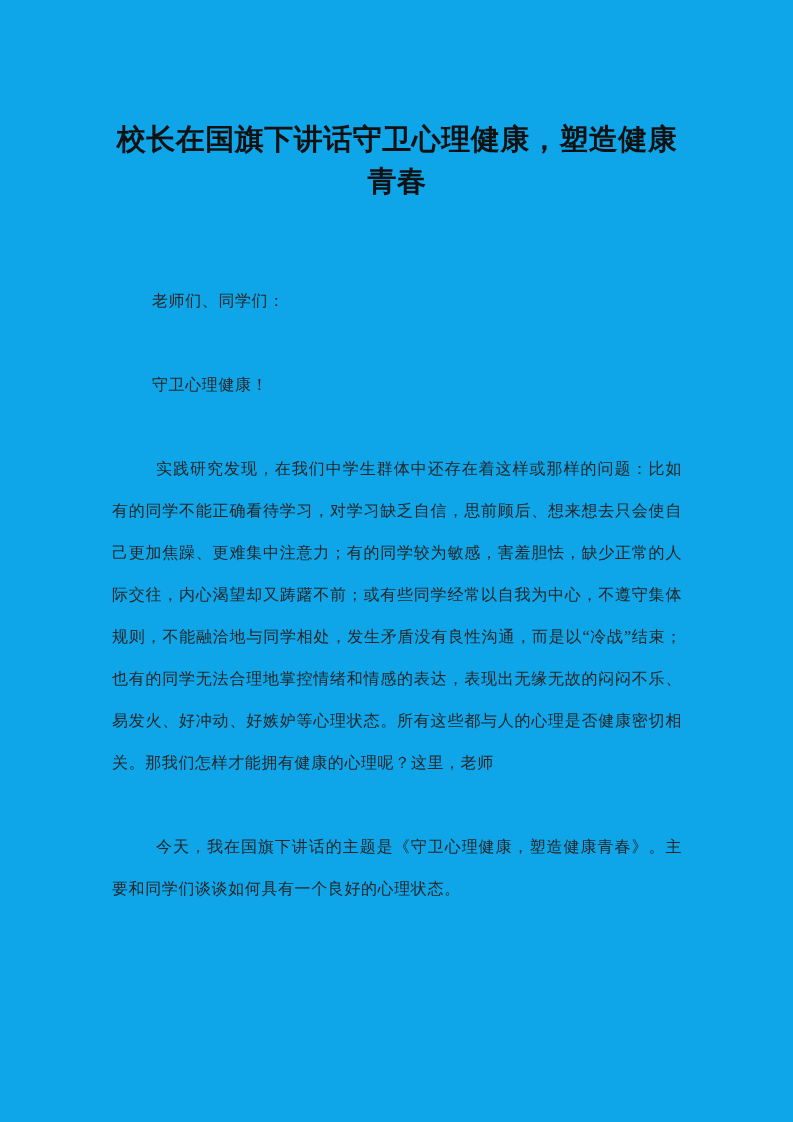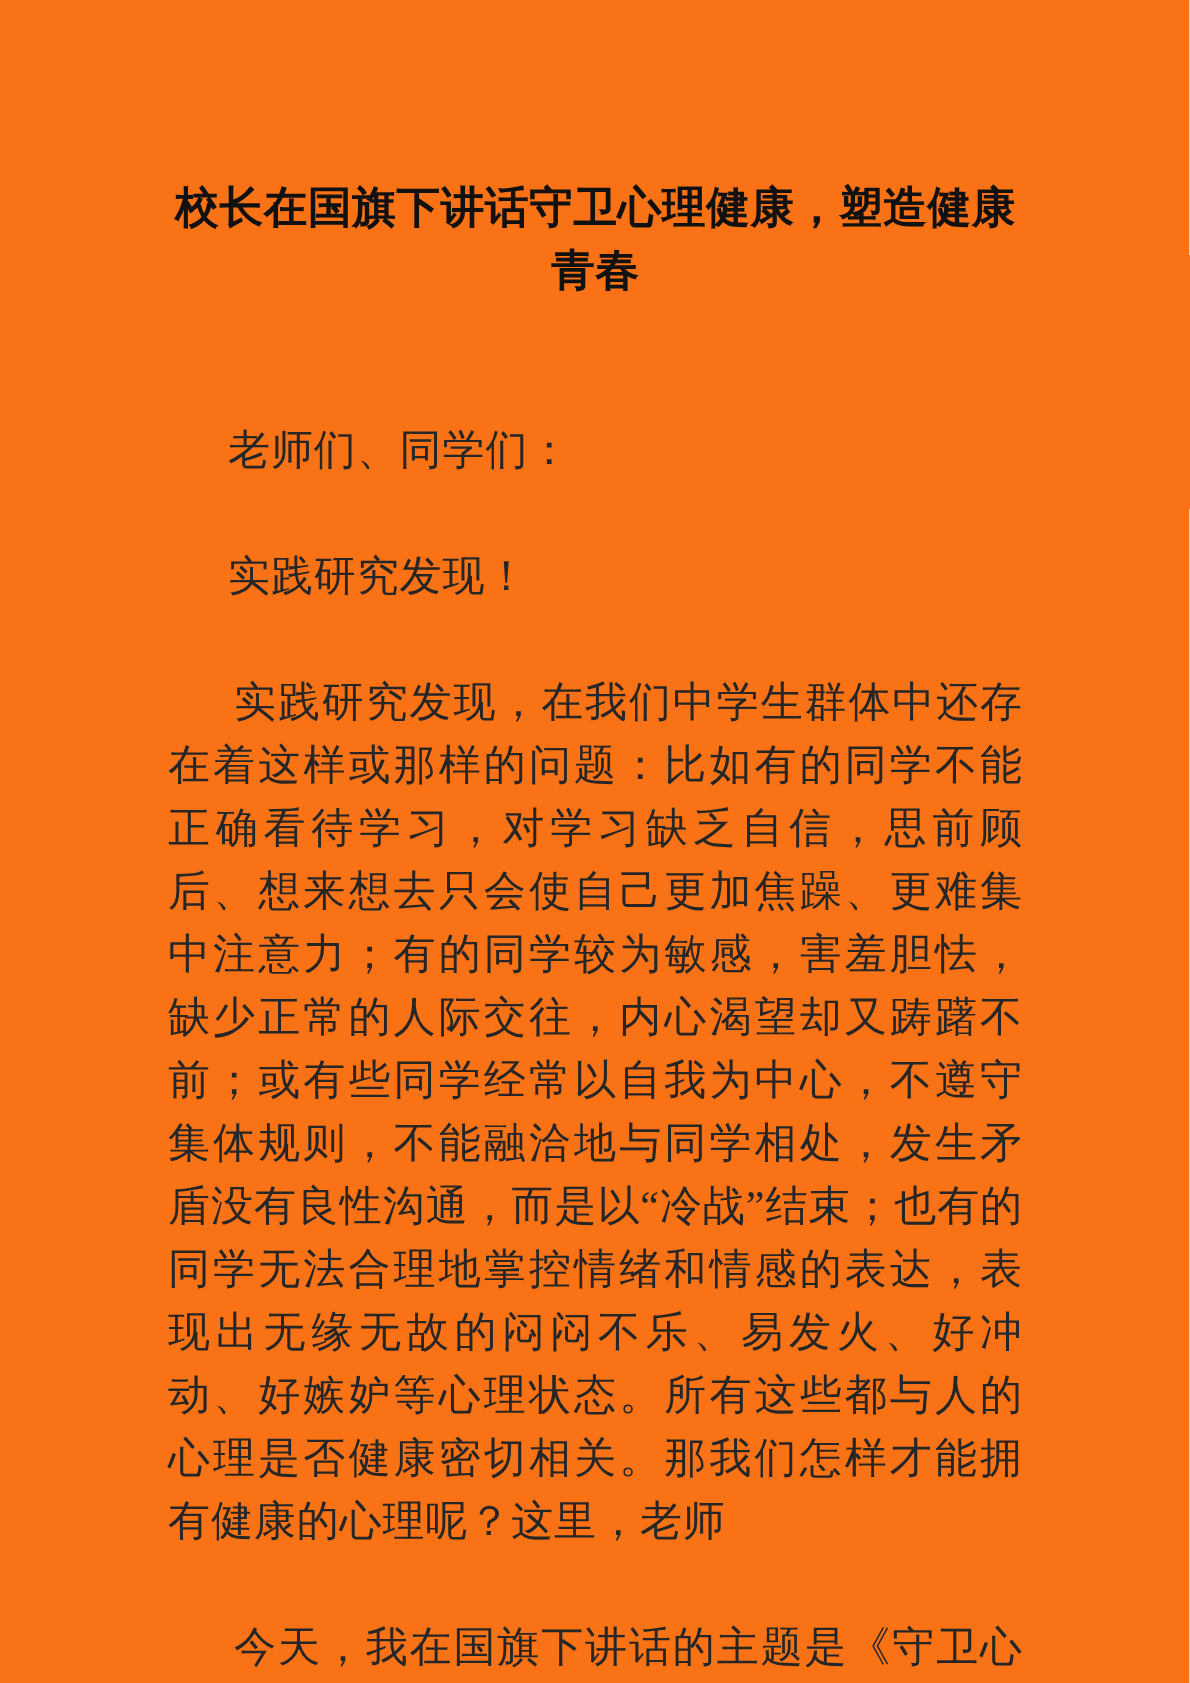--- a/index.html
+++ b/index.html
@@ -5,21 +5,21 @@
   html, body {
     margin: 0;
     padding: 0;
     background: #ffffff;
   }
 
   .page {
     position: relative;
     width: 793px;
     height: 1122px;
-    background: #f97316;
+    background: #0ea5e9;
     overflow: hidden;
     box-sizing: border-box;
     font-family: "Liberation Serif", "DejaVu Serif", serif;
     color: #1a1a1a;
   }
 
   .doc-body {
     position: absolute;
     left: 112px;
     top: 112px;
@@ -35,21 +35,21 @@
     color: #111111;
     margin: 0 0 0 0;
     padding: 6px 0 0 0;
   }
 
   .title-spacer {
     height: 78px;
   }
 
   .para {
-    font-size: 28px;
+    font-size: 16px;
     line-height: 42px;
     text-align: justify;
     text-justify: inter-ideograph;
     letter-spacing: 0.6px;
     color: #262626;
     margin: 0;
     padding: 0;
   }
 
   .para + .para {
@@ -69,20 +69,20 @@
 
 <div class="page">
   <div class="doc-body">
 
     <h1 class="doc-title">校长在国旗下讲话守卫心理健康，塑造健康青春</h1>
 
     <div class="title-spacer"></div>
 
     <p class="para salutation">老师们、同学们：</p>
 
-    <p class="para salutation">实践研究发现！</p>
+    <p class="para salutation">守卫心理健康！</p>
 
     <p class="para indent">实践研究发现，在我们中学生群体中还存在着这样或那样的问题：比如有的同学不能正确看待学习，对学习缺乏自信，思前顾后、想来想去只会使自己更加焦躁、更难集中注意力；有的同学较为敏感，害羞胆怯，缺少正常的人际交往，内心渴望却又踌躇不前；或有些同学经常以自我为中心，不遵守集体规则，不能融洽地与同学相处，发生矛盾没有良性沟通，而是以“冷战”结束；也有的同学无法合理地掌控情绪和情感的表达，表现出无缘无故的闷闷不乐、易发火、好冲动、好嫉妒等心理状态。所有这些都与人的心理是否健康密切相关。那我们怎样才能拥有健康的心理呢？这里，老师</p>
 
     <p class="para indent">今天，我在国旗下讲话的主题是《守卫心理健康，塑造健康青春》。主要和同学们谈谈如何具有一个良好的心理状态。</p>
 
   </div>
 </div>
 
 </body></html>

